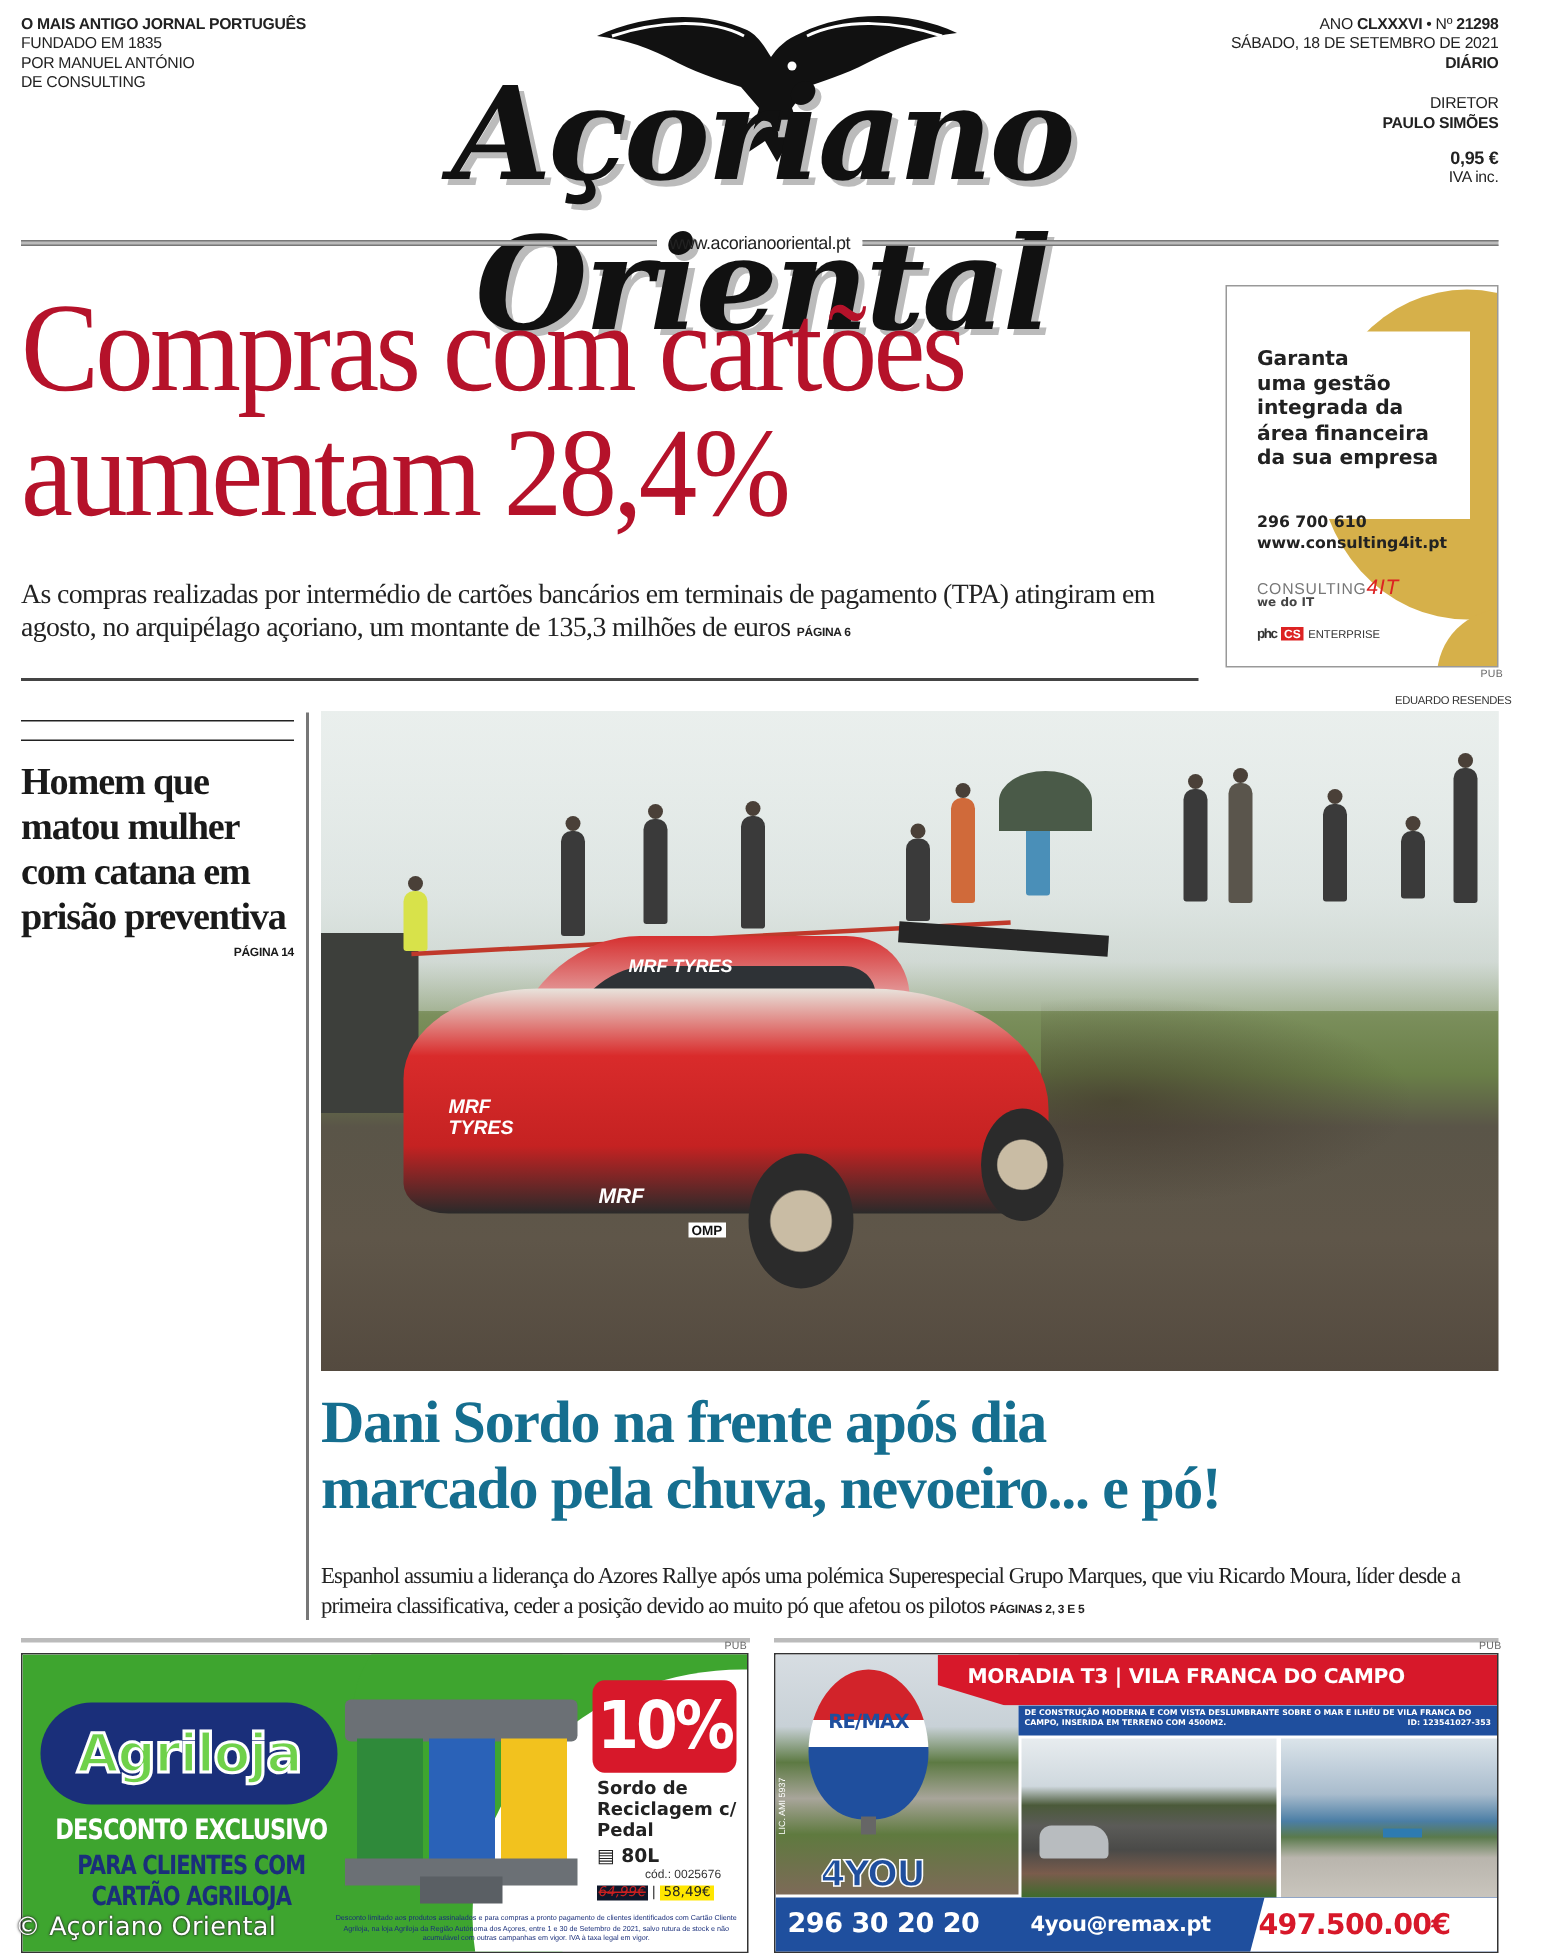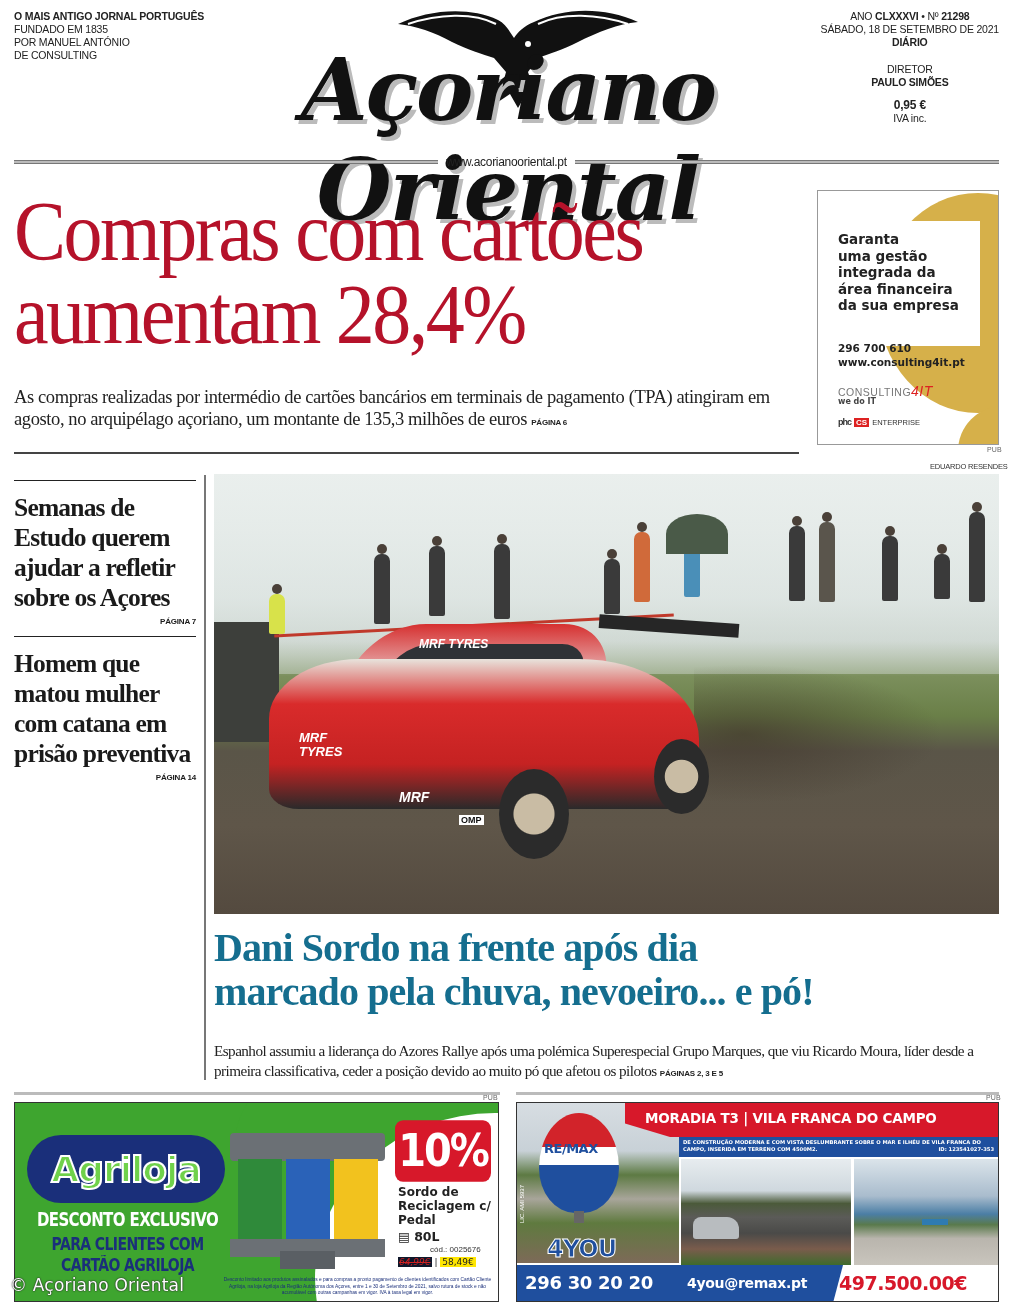--- a/index.html
+++ b/index.html
@@ -3,21 +3,21 @@
 <meta charset="utf-8">
 <style>
   * { box-sizing: border-box; margin: 0; padding: 0; }
   html, body { width: 1033px; height: 1304px; background: #ffffff; overflow: hidden; }
   body { position: relative; font-family: "Liberation Sans", sans-serif; color: #1a1a1a; }
 
   
   .masthead { position: absolute; left: 0; top: 0; width: 1033px; height: 180px; }
   .mh-left { position: absolute; left: 14px; top: 10px; font-family: "Liberation Sans", sans-serif; font-size: 10.5px; line-height: 13px; color: #222; letter-spacing: -0.2px; }
   .mh-left .strong { font-weight: bold; }
-  .mh-right { position: absolute; right: 34px; top: 10px; text-align: center; font-size: 10.5px; line-height: 13px; color: #222; letter-spacing: -0.2px; }
+  .mh-right { position: absolute; right: 34px; top: 10px; text-align: right; font-size: 10.5px; line-height: 13px; color: #222; letter-spacing: -0.2px; }
   .mh-right b { font-weight: bold; }
   .mh-right .gap { height: 14px; }
   .mh-right .price { font-size: 12px; font-weight: bold; margin-top: 10px; }
   .logo-wrap { position: absolute; left: 98px; top: 2px; width: 820px; height: 140px; }
   .logo-text { position: absolute; left: 0; top: 38px; width: 820px; text-align: center; font-family: "DejaVu Serif", serif; font-weight: bold; font-size: 86px; line-height: 100px; color: #111; letter-spacing: -2px; text-shadow: 4px 4px 0 #bbb; font-style: italic; }
   .eagle { position: absolute; left: 290px; top: 0; width: 260px; height: 110px; }
   .site-row { position: absolute; left: 14px; top: 154px; width: 985px; height: 16px; display: flex; align-items: center; gap: 8px; }
   .site-row .rule { flex: 1; height: 4px; border-top: 1px solid #777; border-bottom: 1px solid #777; background: #bbb; }
   .site-row .url { font-size: 12px; color: #222; letter-spacing: -0.3px; }
 
@@ -98,21 +98,21 @@
   .agri-price { position: absolute; left: 383px; top: 154px; font-family: "DejaVu Sans", sans-serif; font-size: 9px; color: #222; }
   .agri-price .old { background: #0f172a; color: #cc2020; text-decoration: line-through; padding: 0 1px; font-style: italic; }
   .agri-price .new { background: #ffe600; padding: 0 2px; }
   .agri-fine { position: absolute; left: 205px; top: 174px; width: 275px; text-align: center; font-family: "Liberation Sans", sans-serif; font-size: 4.8px; line-height: 6.5px; color: #1a2f7a; }
   .copyright { position: absolute; left: 10px; top: 1275px; font-family: "DejaVu Sans", sans-serif; font-size: 17px; color: #fff; text-shadow: 0 0 2px #333, 0 0 1px #000; letter-spacing: 0.2px; }
 
   
   .ad-remax { position: absolute; left: 516px; top: 1102px; width: 483px; height: 200px; border: 1px solid #333; overflow: hidden; background: #fff; }
   .ad-remax .left-photo { position: absolute; left: 0; top: 0; width: 162px; height: 160px; background: linear-gradient(180deg, #d7dde2 0%, #c8d1d7 30%, #5d7a43 45%, #a8a59a 60%, #5f7a3f 75%, #7d6a58 100%); }
   .balloon { position: absolute; left: 22px; top: 10px; width: 80px; height: 100px; border-radius: 50% 50% 45% 45% / 55% 55% 45% 45%; background: linear-gradient(180deg, #d2232a 0 34%, #fff 34% 52%, #1f4f9e 52% 100%); }
-  .balloon-txt { position: absolute; left: 27px; top: 38px; width: 70px; text-align: left; font-family: "DejaVu Sans", sans-serif; font-weight: bold; font-size: 13px; color: #1f4f9e; letter-spacing: -0.5px; }
+  .balloon-txt { position: absolute; left: 27px; top: 38px; width: 70px; text-align: center; font-family: "DejaVu Sans", sans-serif; font-weight: bold; font-size: 13px; color: #1f4f9e; letter-spacing: -0.5px; }
   .balloon-basket { position: absolute; left: 57px; top: 108px; width: 10px; height: 12px; background: #666; }
   .foryou { position: absolute; left: 30px; top: 132px; font-family: "DejaVu Sans", sans-serif; font-weight: bold; font-size: 24px; color: #1f4f9e; -webkit-text-stroke: 1px #fff; letter-spacing: -1px; }
   .lic { position: absolute; left: 2px; top: 120px; font-size: 6px; color: #fff; transform: rotate(-90deg); transform-origin: left top; }
   .remax-banner { position: absolute; left: 108px; top: 0; width: 375px; height: 34px; background: #d7182a; clip-path: polygon(0 0, 100% 0, 100% 100%, 12% 100%, 0 60%); }
   .remax-title { position: absolute; left: 128px; top: 7px; font-family: "DejaVu Sans", sans-serif; font-weight: bold; font-size: 13.5px; color: #fff; letter-spacing: -0.2px; }
   .remax-sub { position: absolute; left: 162px; top: 34px; width: 321px; height: 20px; background: #1f4f9e; padding: 2px 6px 0 4px; font-family: "DejaVu Sans", sans-serif; font-weight: bold; font-size: 5.2px; line-height: 7px; color: #fff; }
   .remax-sub .id { float: right; }
   .photo2 { position: absolute; left: 164px; top: 56px; width: 170px; height: 106px; background: linear-gradient(180deg, #e7ecef 0%, #cfd8de 30%, #4b5a3a 42%, #5b5b58 55%, #4a4a48 70%, #7a5c4c 85%, #3e6b2c 100%); }
   .photo2 .car2 { position: absolute; left: 12px; top: 58px; width: 46px; height: 22px; background: #b8bcbf; border-radius: 8px 12px 3px 3px; }
   .photo3 { position: absolute; left: 337px; top: 56px; width: 146px; height: 106px; background: linear-gradient(180deg, #dbe4ea 0%, #a9bccd 35%, #4b7ea5 52%, #5a7a4c 62%, #b9b5ad 75%, #c9c5bd 100%); }
@@ -194,24 +194,20 @@
   <div class="partner">
     <span class="phc">phc</span>
     <span class="cs">CS</span>
     <span>ENTERPRISE</span>
   </div>
 </aside>
 <div class="pub" style="left:987px;top:446px;">PUB</div>
 
 <section class="left-col">
   <div class="story-divider"></div>
-  <article class="story">
-    <h2>Semanas de Estudo querem ajudar a refletir sobre os Açores</h2>
-    <div class="pageref pg">PÁGINA 7</div>
-  </article>
   <div class="story-divider"></div>
   <article class="story">
     <h2>Homem que matou mulher com catana em prisão preventiva</h2>
     <div class="pageref pg">PÁGINA 14</div>
   </article>
 </section>
 <div class="vrule"></div>
 
 <div class="credit">EDUARDO RESENDES</div>
 <figure class="photo">

